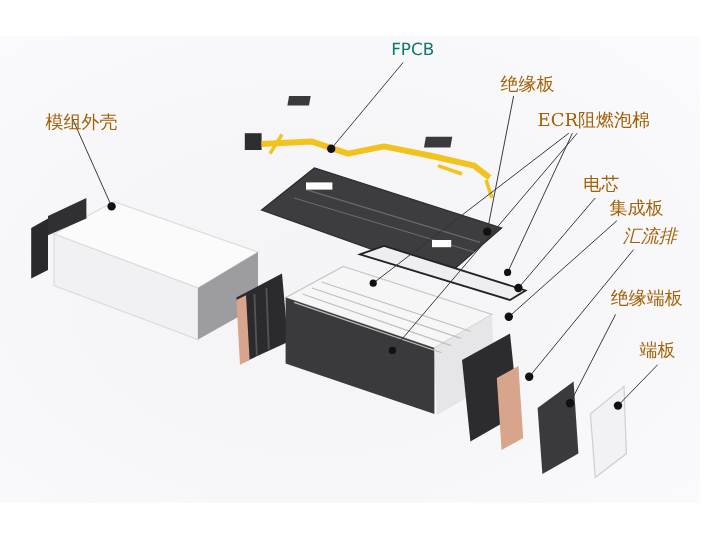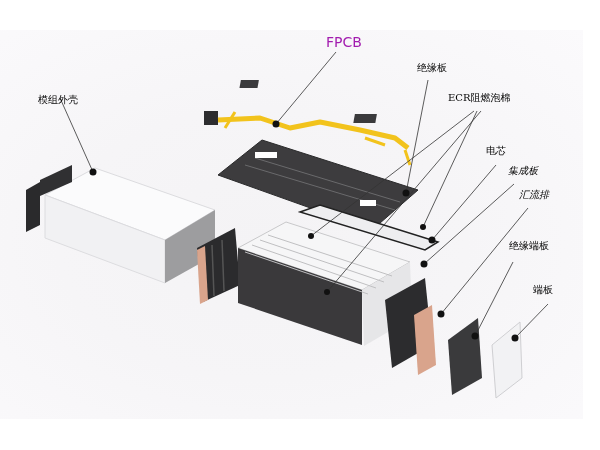--- a/index.html
+++ b/index.html
@@ -1,22 +1,22 @@
 <!DOCTYPE html>
 <html><head>
 <meta charset="utf-8">
 <style>
   html, body { margin:0; padding:0; background:#ffffff; }
   body { width:600px; height:450px; position:relative; overflow:hidden;
          font-family:"DejaVu Serif", serif; }
   .photo { position:absolute; left:0; top:30px; width:583px; height:389px;
            background: radial-gradient(ellipse at 45% 55%, #f4f3f5 0%, #f6f5f7 45%, #fbfafc 100%); }
   svg.art { position:absolute; left:0; top:0; width:600px; height:450px; }
-  .label { position:absolute; font-size:10px; color:#000000; white-space:nowrap; line-height:1; }
-  .label.sans { font-family:"DejaVu Sans", sans-serif; font-size:14px; color:#a21caf; }
+  .label { position:absolute; font-size:15px; color:#a16207; white-space:nowrap; line-height:1; }
+  .label.sans { font-family:"DejaVu Sans", sans-serif; font-size:14px; color:#0f766e; }
 </style>
 </head>
 <body>
 
 <div class="photo"></div>
 
 <svg class="art" viewBox="0 0 600 450">
 
   <g>
     <polygon points="45,195 95,168 215,210 165,240" fill="#fbfbfc" stroke="#dcdcdf" stroke-width="1"></polygon>
@@ -95,16 +95,16 @@
     <circle cx="475" cy="336" r="3.5"></circle>
     <circle cx="515" cy="338" r="3.5"></circle>
   </g>
 </svg>
 
 <div class="label" style="left:38px;top:81px;margin-top:14px;">模组外壳</div>
 <div class="label sans" style="left:326px;top:35px;">FPCB</div>
 <div class="label" style="left:417px;top:63px;">绝缘板</div>
 <div class="label" style="left:448px;top:93px;">ECR阻燃泡棉</div>
 <div class="label" style="left:486px;top:146px;">电芯</div>
-<div class="label" style="left:508px;top:166px;font-style:italic;">集成板</div>
+<div class="label" style="left:508px;top:166px;">集成板</div>
 <div class="label" style="left:519px;top:190px;font-style:italic;">汇流排</div>
 <div class="label" style="left:509px;top:241px;text-align:right;">绝缘端板</div>
 <div class="label" style="left:533px;top:286px;font-family:Liberation Mono, monospace;">端板</div>
 
 </body></html>

